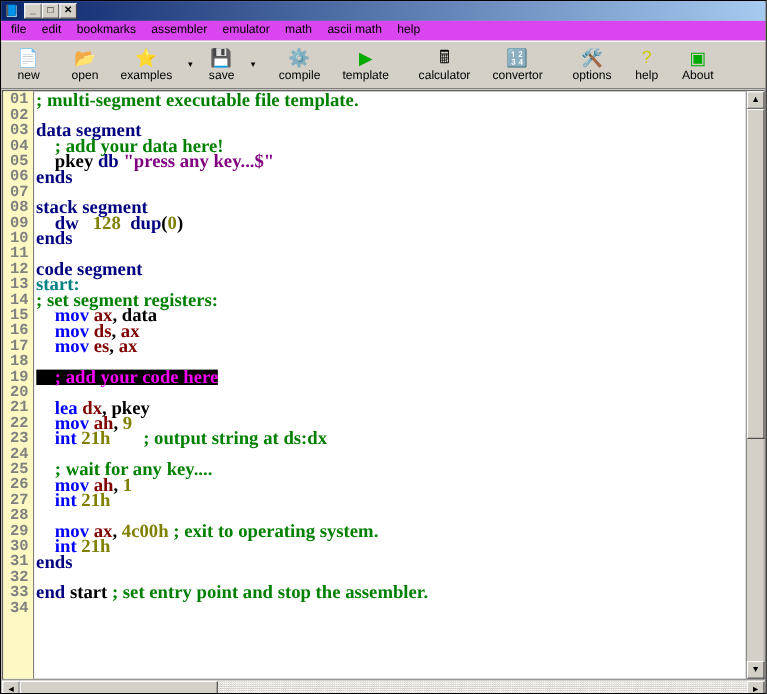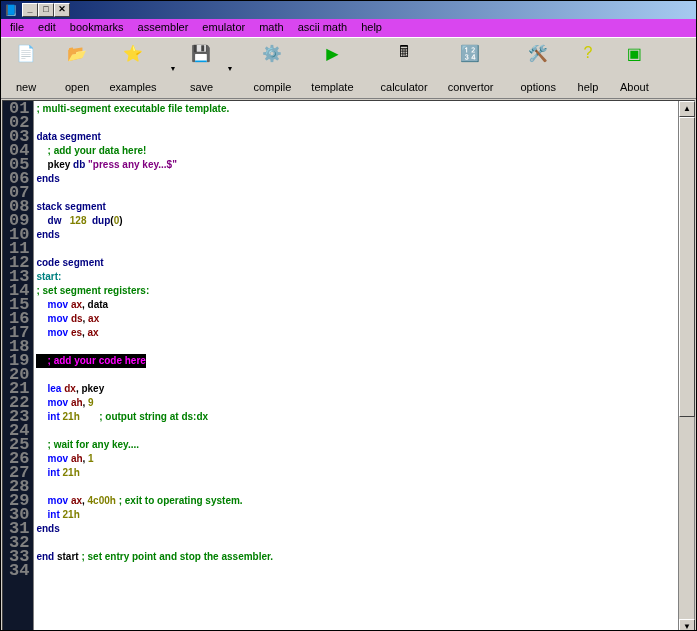--- a/index.html
+++ b/index.html
@@ -7,27 +7,27 @@
 .titlebar{background:linear-gradient(to right,#0a246a,#a6caf0);color:#fff;height:18px;display:flex;align-items:center;padding:0 2px;font-weight:bold;font-size:11px}
 .titlebar-icon{width:16px;height:16px;margin-right:3px;display:flex;align-items:center;justify-content:center}
 .titlebar-text{flex:1}
 .titlebar-btns{display:flex;gap:0}
 .titlebar-btn{width:16px;height:14px;background:#d4d0c8;border:1px solid #fff;border-right-color:#404040;border-bottom-color:#404040;font-family:Marlett,Arial;font-size:9px;text-align:center;line-height:11px;color:#000;cursor:pointer}
 .menubar{background:#d946ef;display:flex;padding:1px 2px;height:18px}
 .menu-item{padding:1px 7px;cursor:pointer}
 .toolbar{background:#d4d0c8;display:flex;padding:3px;border-top:1px solid #fff;border-bottom:1px solid #808080}
 .tool-btn{display:flex;flex-direction:column;align-items:center;padding:2px 10px;cursor:pointer;min-width:44px}
 .tool-icon{width:20px;height:20px;display:flex;align-items:center;justify-content:center;font-size:16px}
-.tool-label{font-size:11px;margin-top:18px}
+.tool-label{font-size:11px;margin-top:0}
 .tool-sep{width:7px}
 .dropdown-arrow{font-size:7px;padding:0 3px;align-self:center}
 .editor-wrap{display:flex;height:536px;border:1px solid #808080;border-top-color:#404040;border-left-color:#404040;margin:1px;background:#fff;position:relative}
-.gutter{background:#0f172a;color:#808080;font-family:'Courier New',monospace;font-size:17px;font-weight:bold;text-align:right;padding:1px 4px 0 6px;line-height:14px;border-right:1px solid #808080;user-select:none}
+.gutter{background:#fef9c3;color:#808080;font-family:'Courier New',monospace;font-size:14px;font-weight:bold;text-align:right;padding:1px 4px 0 6px;line-height:14px;border-right:1px solid #808080;user-select:none}
 .gutter div{height:14px}
-.code{flex:1;font-family:Liberation Sans, sans-serif;font-size:10px;font-weight:bold;padding:1px 2px 0;line-height:14px;white-space:pre;overflow:hidden}
+.code{flex:1;font-family:Liberation Serif, serif;font-size:17px;font-weight:bold;padding:1px 2px 0;line-height:14px;white-space:pre;overflow:hidden}
 .code div{height:14px}
 .vscroll{width:16px;background:#d4d0c8;border-left:1px solid #808080;position:relative}
 .vscroll-btn{width:16px;height:16px;background:#d4d0c8;border:1px solid #fff;border-right-color:#404040;border-bottom-color:#404040;font-size:8px;text-align:center;line-height:13px;cursor:pointer}
 .vscroll-thumb{position:absolute;top:16px;left:0;width:16px;height:300px;background:#d4d0c8;border:1px solid #fff;border-right-color:#404040;border-bottom-color:#404040}
 .vscroll-btn.bottom{position:absolute;bottom:0}
 .hscroll-wrap{display:flex;height:16px;margin:0 1px;background:#d4d0c8}
 .hscroll-btn{width:16px;height:16px;background:#d4d0c8;border:1px solid #fff;border-right-color:#404040;border-bottom-color:#404040;font-size:8px;text-align:center;line-height:13px;cursor:pointer}
 .hscroll-track{flex:1;background:#d4d0c8;background-image:repeating-conic-gradient(#fff 0% 25%,#d4d0c8 0% 50%);background-size:2px 2px;position:relative}
 .hscroll-thumb{position:absolute;left:0;top:0;width:180px;height:16px;background:#d4d0c8;border:1px solid #fff;border-right-color:#404040;border-bottom-color:#404040}
 .c-comment{color:#008000}

